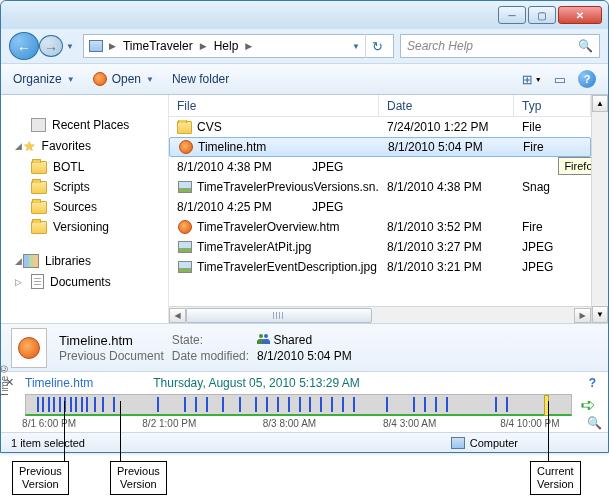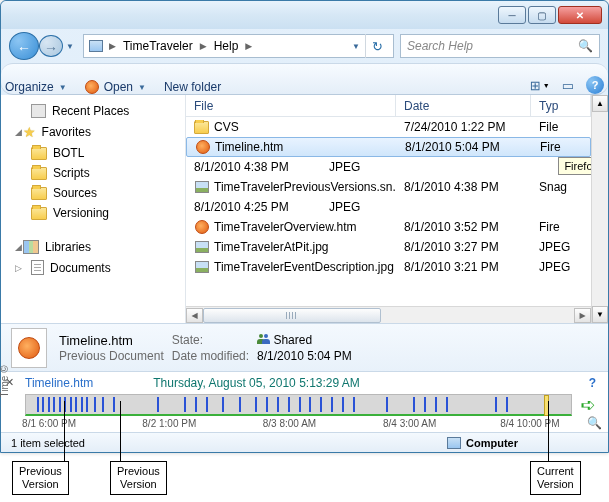--- a/index.html
+++ b/index.html
@@ -14,28 +14,28 @@
   .navcircle { width: 30px; height: 28px; border-radius: 50%; background: radial-gradient(circle at 30% 30%, #8bc5f3, #3a8fd6); border: 1px solid #2a6fa8; display: flex; align-items: center; justify-content: center; color: #fff; font-size: 14px; }
   .navcircle.fwd { width: 24px; height: 22px; background: radial-gradient(circle at 30% 30%, #d8e6f3, #a8c6de); color: #5a7a9a; }
   .dd-arrow { width: 14px; height: 20px; display: flex; align-items: center; justify-content: center; font-size: 8px; color: #3a6a9a; }
   .breadcrumb { flex: 1; background: #fff; border: 1px solid #a8bdd0; height: 24px; display: flex; align-items: center; padding: 0 4px; gap: 2px; }
   .bc-icon { width: 16px; height: 16px; display: inline-flex; align-items: center; justify-content: center; }
   .bc-sep { color: #666; font-size: 9px; padding: 0 3px; }
   .bc-item { padding: 0 2px; }
   .bc-refresh { width: 24px; height: 24px; border-left: 1px solid #d0d8e0; display: flex; align-items: center; justify-content: center; color: #2a6fa8; font-size: 13px; }
   .searchbox { width: 200px; background: #fff; border: 1px solid #a8bdd0; height: 24px; display: flex; align-items: center; padding: 0 6px; color: #888; font-style: italic; }
   .searchbox .sicon { margin-left: auto; color: #2a6fa8; font-style: normal; }
-  .toolbar { height: 32px; background: linear-gradient(to bottom, #f7fbff, #e4eef8); border-top: 1px solid #cad9e8; border-bottom: 1px solid #b8cadc; display: flex; align-items: flex-end; padding: 0 4px; gap: 18px; border-radius: 12px; }
+  .toolbar { height: 32px; background: linear-gradient(to bottom, #f7fbff, #e4eef8); border-top: 1px solid #cad9e8; border-bottom: 1px solid #b8cadc; display: flex; align-items: center; padding: 0 12px; gap: 18px; }
   .tbtn { display: flex; align-items: center; gap: 5px; color: #1a3a6a; }
   .tbtn .arrow { font-size: 8px; color: #3a6a9a; }
   .tool-right { margin-left: auto; display: flex; align-items: center; gap: 12px; }
   .viewicon { display: flex; align-items: center; gap: 2px; }
   .helpcircle { width: 18px; height: 18px; border-radius: 50%; background: radial-gradient(circle at 30% 30%, #8bc5f3, #2a7fd6); color: #fff; display: flex; align-items: center; justify-content: center; font-weight: bold; font-size: 11px; }
   .body { flex: 1; display: flex; min-height: 0; }
-  .nav { width: 185px; background: #fff; border-right: 1px solid #e0e6ec; padding: 6px 0; overflow: hidden; }
+  .nav { width: 168px; background: #fff; border-right: 1px solid #e0e6ec; padding: 20px 0; overflow: hidden; }
   .nav-item { display: flex; align-items: center; gap: 6px; padding: 3px 8px 3px 30px; position: relative; }
   .nav-item .tw { position: absolute; left: 14px; font-size: 9px; color: #7a7a7a; }
   .nav-head { padding-left: 22px; }
   .nav-sep { height: 14px; }
   .folder-icon { width: 16px; height: 13px; background: linear-gradient(to bottom, #fce79a, #f7cd4e); border: 1px solid #d4a93a; border-radius: 1px; display: inline-block; position: relative; }
   .folder-icon::before { content: ""; position: absolute; top: -3px; left: 0; width: 7px; height: 3px; background: #f7cd4e; border: 1px solid #d4a93a; border-bottom: none; border-radius: 1px 1px 0 0; }
   .star-icon { color: #f7cd4e; font-size: 14px; text-shadow: 0 0 1px #c0a030; }
   .lib-icon { width: 16px; height: 14px; display: inline-block; background: linear-gradient(to right, #9ac6f0 0 33%, #b8dca0 33% 66%, #f0c890 66% 100%); border: 1px solid #888; }
   .doc-icon { width: 13px; height: 15px; background: #fff; border: 1px solid #888; display: inline-block; position: relative; }
   .doc-icon::after { content: ""; position: absolute; top: 3px; left: 2px; right: 2px; height: 1px; background: #aaa; box-shadow: 0 3px 0 #aaa, 0 6px 0 #aaa; }
@@ -78,21 +78,21 @@
   .tl-help { margin-left: auto; color: #2a6fca; font-weight: bold; }
   .tl-bar-row { display: flex; align-items: center; gap: 6px; padding: 2px 4px 0 24px; }
   .tl-bar { flex: 1; height: 22px; background: #d8d8d8; border: 1px solid #b8b8b8; border-bottom: 2px solid #3ab03a; position: relative; }
   .tick { position: absolute; top: 2px; bottom: 2px; width: 2px; background: #2a52d6; }
   .cursor-mark { position: absolute; top: 0; bottom: -2px; width: 5px; background: #f8e070; border: 1px solid #c0a020; right: 22px; }
   .tl-goarrow { width: 20px; height: 20px; color: #2aa82a; font-size: 18px; display: flex; align-items: center; justify-content: center; }
   .tl-axis { display: flex; padding: 2px 28px 2px 24px; font-size: 10px; color: #555; position: relative; height: 14px; }
   .tl-axis span { position: absolute; transform: translateX(-50%); }
   .tl-tool { position: absolute; right: 6px; bottom: 2px; color: #2a6fca; font-size: 12px; }
   .status { height: 20px; border-top: 1px solid #cad9e8; background: linear-gradient(to bottom, #f4f9fe, #e4eef8); display: flex; align-items: center; padding: 0 10px; gap: 20px; font-size: 11px; }
-  .status .comp { margin-left: auto; margin-right: 80px; display: flex; align-items: center; gap: 5px; font-weight: bold; }
+  .status .comp { margin-left: auto; margin-right: 80px; display: flex; align-items: center; gap: 5px; }
   .comp-icon { width: 14px; height: 12px; border: 1px solid #5a7a9a; background: linear-gradient(to bottom, #c8e0f5, #9ac6f0); display: inline-block; }
   .annotations { position: relative; height: 47px; }
   .callout { position: absolute; border: 1px solid #000; background: #fff; padding: 3px 6px; font-size: 11px; text-align: center; line-height: 1.2; }
   .callout-line { position: absolute; width: 1px; background: #000; }
   .people-icon { display: inline-flex; }
   .person { width: 8px; height: 10px; position: relative; }
   .person::before { content: ""; position: absolute; top: 0; left: 2px; width: 4px; height: 4px; border-radius: 50%; background: #4a8a3a; }
   .person::after { content: ""; position: absolute; bottom: 0; left: 0; width: 8px; height: 5px; border-radius: 3px 3px 0 0; background: #4a8a3a; }
   .person.p2::before { background: #3a6ac0; }
   .person.p2::after { background: #3a6ac0; }

